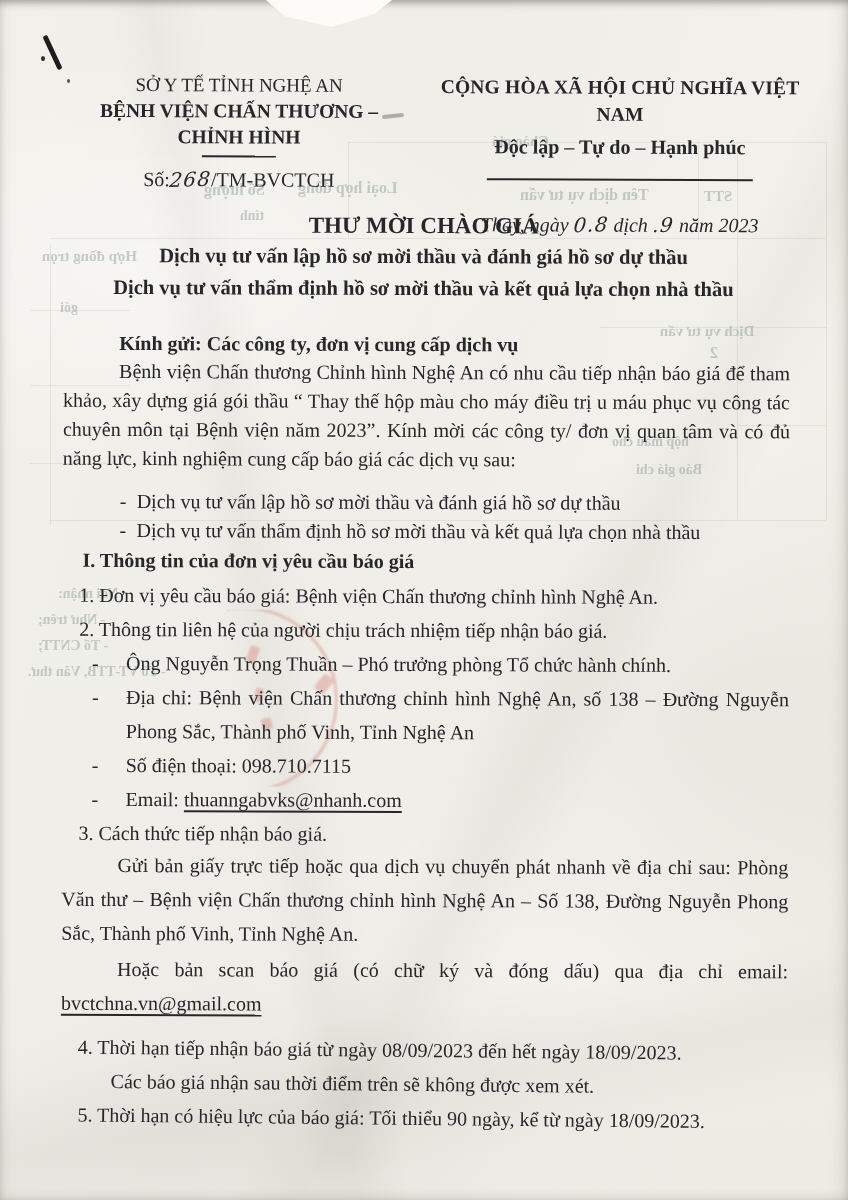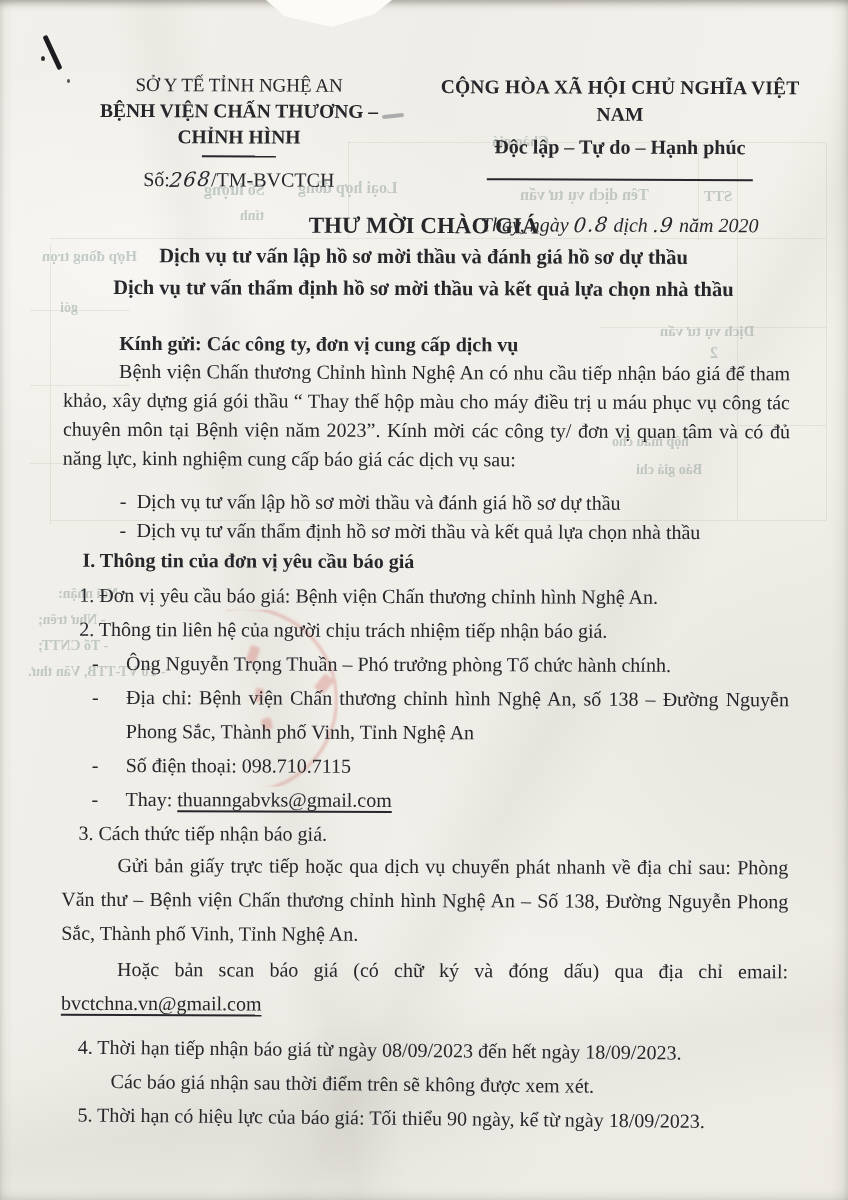--- a/index.html
+++ b/index.html
@@ -147,21 +147,21 @@
       <div class="l1">SỞ Y TẾ TỈNH NGHỆ AN</div>
       <div class="l2">BỆNH VIỆN CHẤN THƯƠNG –</div>
       <div class="l3">CHỈNH HÌNH</div>
       <div class="org-underline"></div>
       <div class="doc-number nowrap"><span>Số:</span><span class="hand">268</span><span>/TM-BVCTCH</span></div>
     </div>
 
     <div class="abs hdr-right">
       <div class="l1">CỘNG HÒA XÃ HỘI CHỦ NGHĨA VIỆT NAM</div>
       <div><span class="motto">Độc lập – Tự do – Hạnh phúc</span></div>
-      <div class="date-line nowrap"><span>Thay, ngày </span><span class="hand">0.8</span><span> dịch </span><span class="hand">.9</span><span> năm 2020</span></div>
+      <div class="date-line nowrap"><span>Thay, ngày </span><span class="hand">0.8</span><span> dịch </span><span class="hand">.9</span><span> năm 2023</span></div>
     </div>
 
     <div class="abs title">THƯ MỜI CHÀO GIÁ</div>
     <div class="abs subtitle" style="top:244px;">Dịch vụ tư vấn lập hồ sơ mời thầu và đánh giá hồ sơ dự thầu</div>
     <div class="abs subtitle" style="top:276px;">Dịch vụ tư vấn thẩm định hồ sơ mời thầu và kết quả lựa chọn nhà thầu</div>
 
     <div class="abs body-block salutation">Kính gửi: Các công ty, đơn vị cung cấp dịch vụ</div>
 
     <div class="abs body-block intro">Bệnh viện Chấn thương Chỉnh hình Nghệ An có nhu cầu tiếp nhận báo giá để tham khảo, xây dựng giá gói thầu “ Thay thế hộp màu cho máy điều trị u máu phục vụ công tác chuyên môn tại Bệnh viện năm 2023”. Kính mời các công ty/ đơn vị quan tâm và có đủ năng lực, kinh nghiệm cung cấp báo giá các dịch vụ sau:</div>
 
@@ -188,21 +188,21 @@
       <div class="c-row">
         <span class="dash">-</span>
         <span class="ctext just">Địa chỉ: Bệnh viện Chấn thương chỉnh hình Nghệ An, số 138 – Đường Nguyễn Phong Sắc, Thành phố Vinh, Tỉnh Nghệ An</span>
       </div>
       <div class="c-row">
         <span class="dash">-</span>
         <span class="ctext">Số điện thoại: 098.710.7115</span>
       </div>
       <div class="c-row">
         <span class="dash">-</span>
-        <span class="ctext"><span>Thay: </span><span class="email-underline">thuanngabvks@gmail.com</span></span>
+        <span class="ctext"><span>Email: </span><span class="email-underline">thuanngabvks@nhanh.com</span></span>
       </div>
     </div>
 
     <div class="abs body-block item3 nowrap">3. Cách thức tiếp nhận báo giá.</div>
     <div class="abs body-block para3a">Gửi bản giấy trực tiếp hoặc qua dịch vụ chuyển phát nhanh về địa chỉ sau: Phòng Văn thư – Bệnh viện Chấn thương chỉnh hình Nghệ An – Số 138, Đường Nguyễn Phong Sắc, Thành phố Vinh, Tỉnh Nghệ An.</div>
     <div class="abs body-block para3b">Hoặc bản scan báo giá (có chữ ký và đóng dấu) qua địa chỉ email:</div>
     <div class="abs body-block scan-email nowrap">bvctchna.vn@gmail.com</div>
 
     <div class="abs body-block item4 nowrap">4.  Thời hạn tiếp nhận báo giá từ ngày 08/09/2023 đến hết ngày 18/09/2023.</div>
     <div class="abs body-block item4b nowrap">Các báo giá nhận sau thời điểm trên sẽ không được xem xét.</div>

